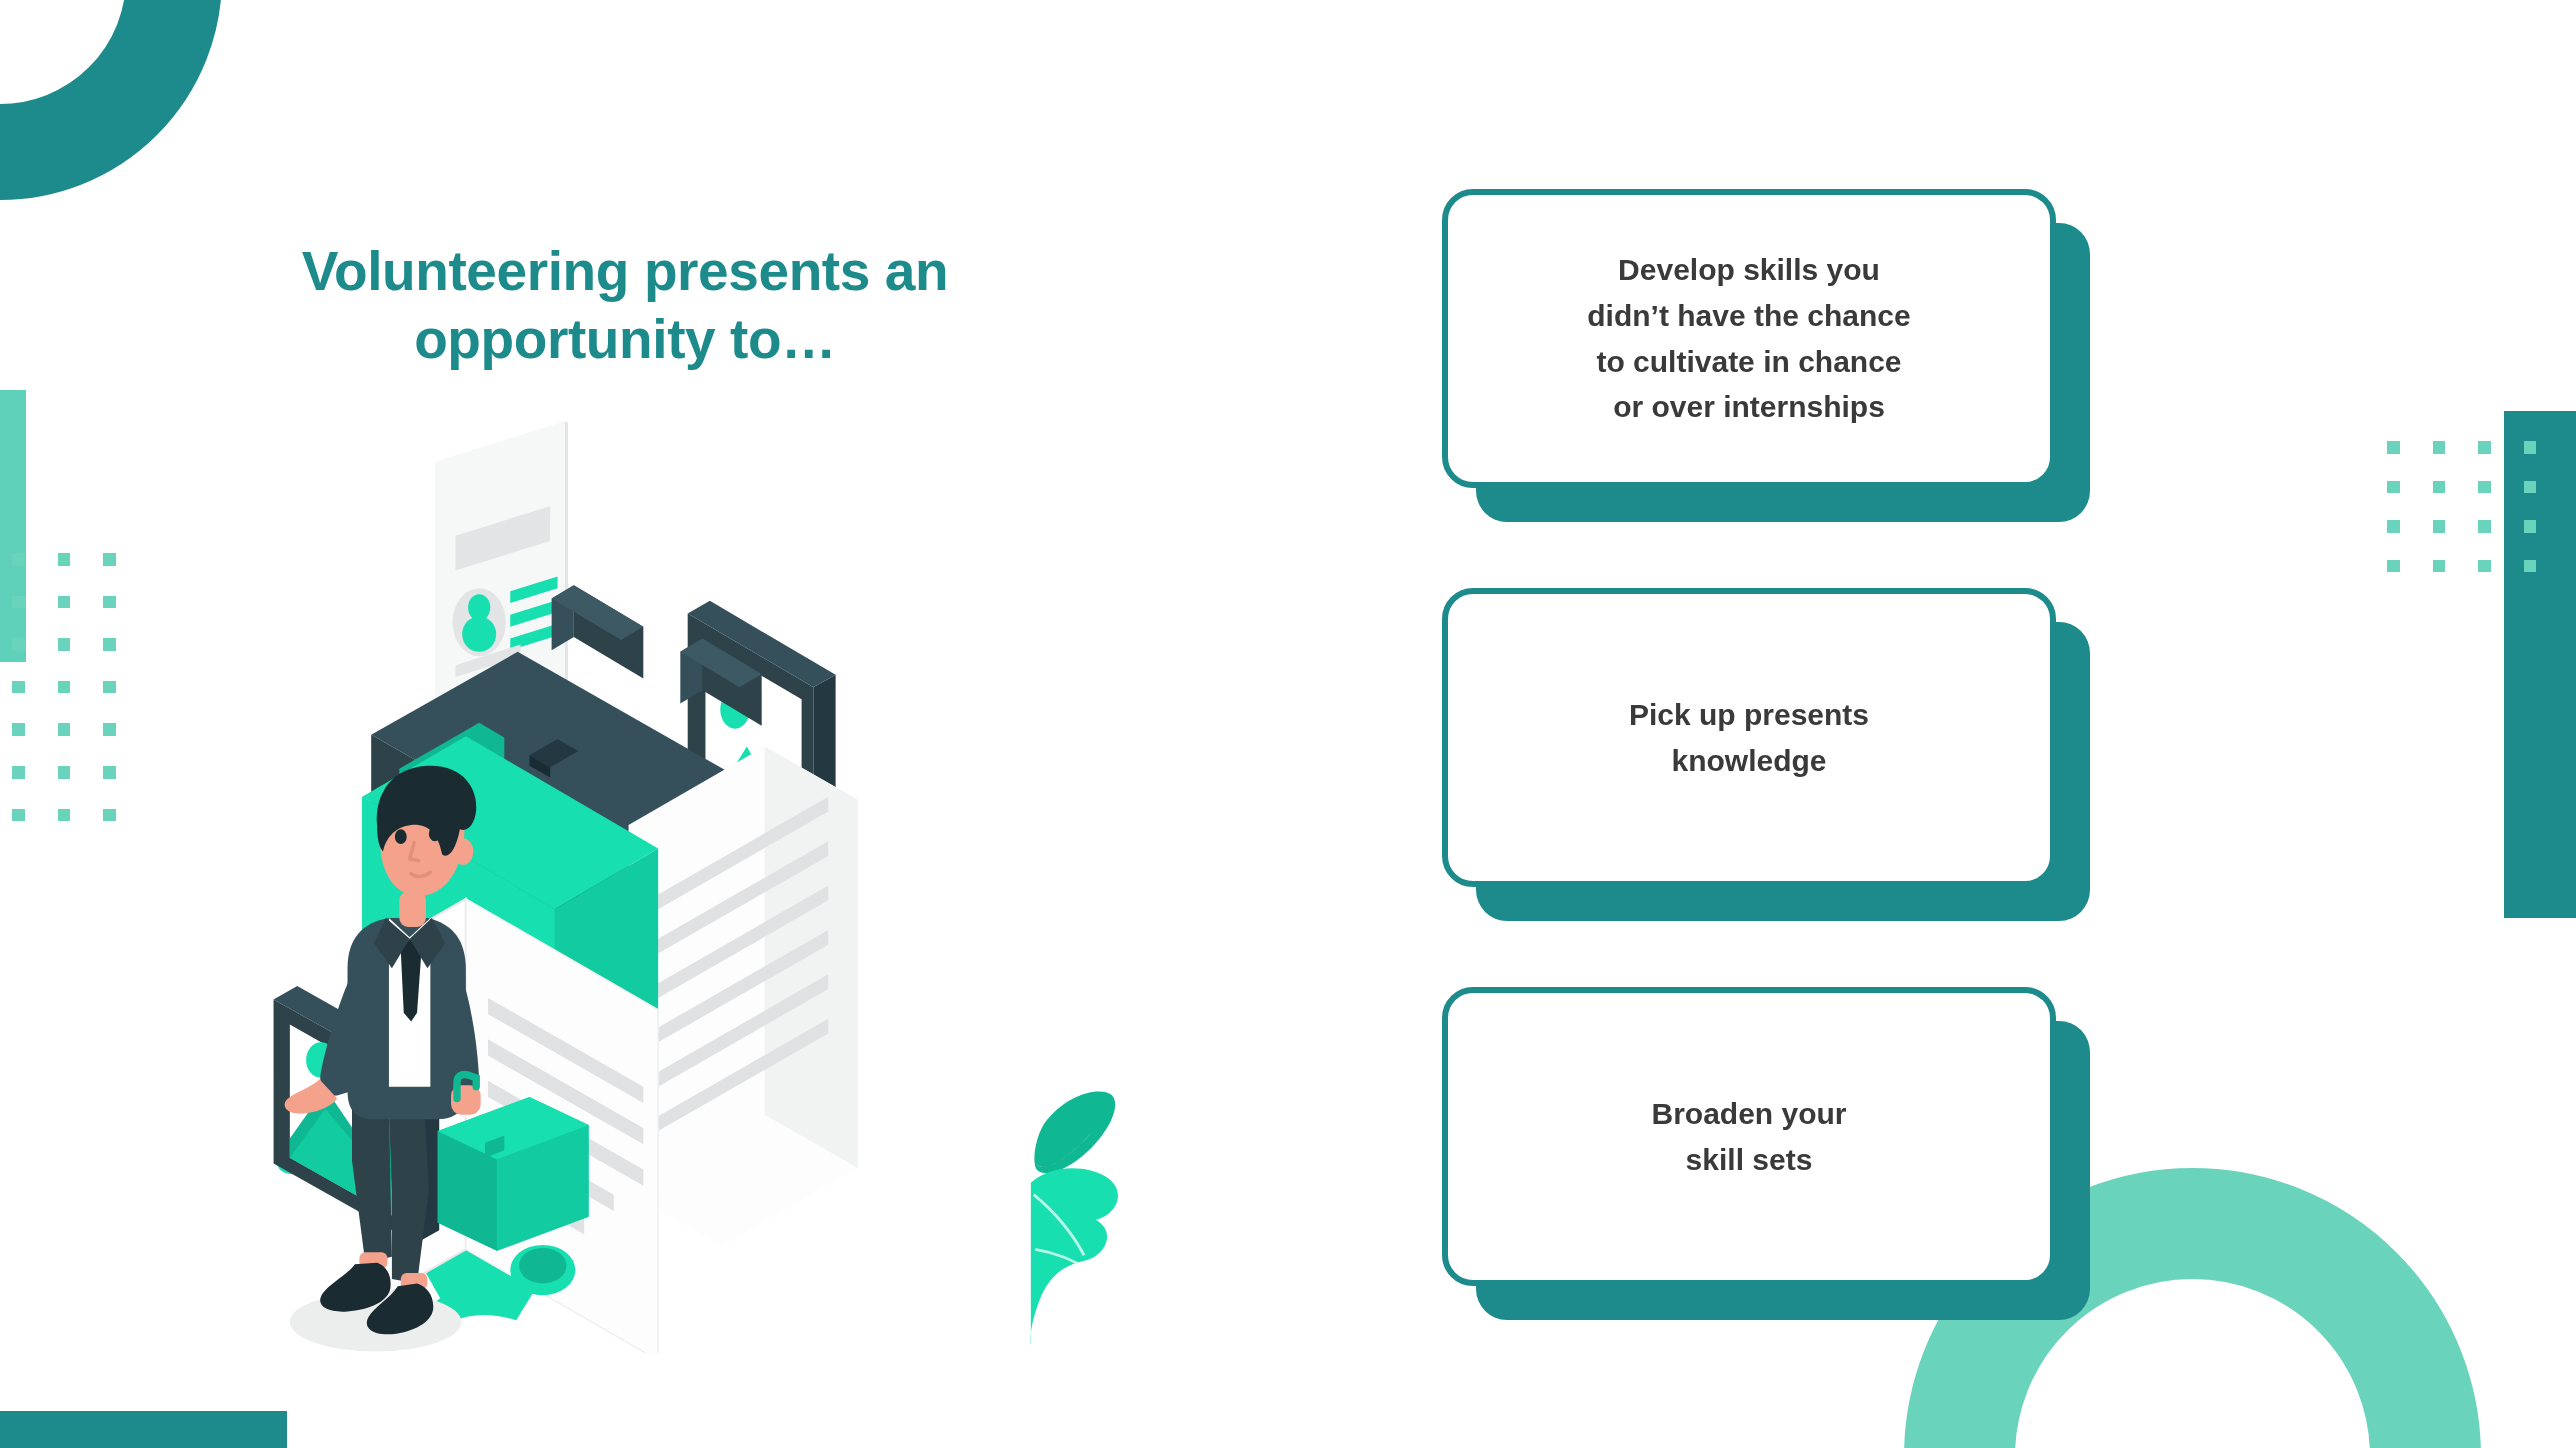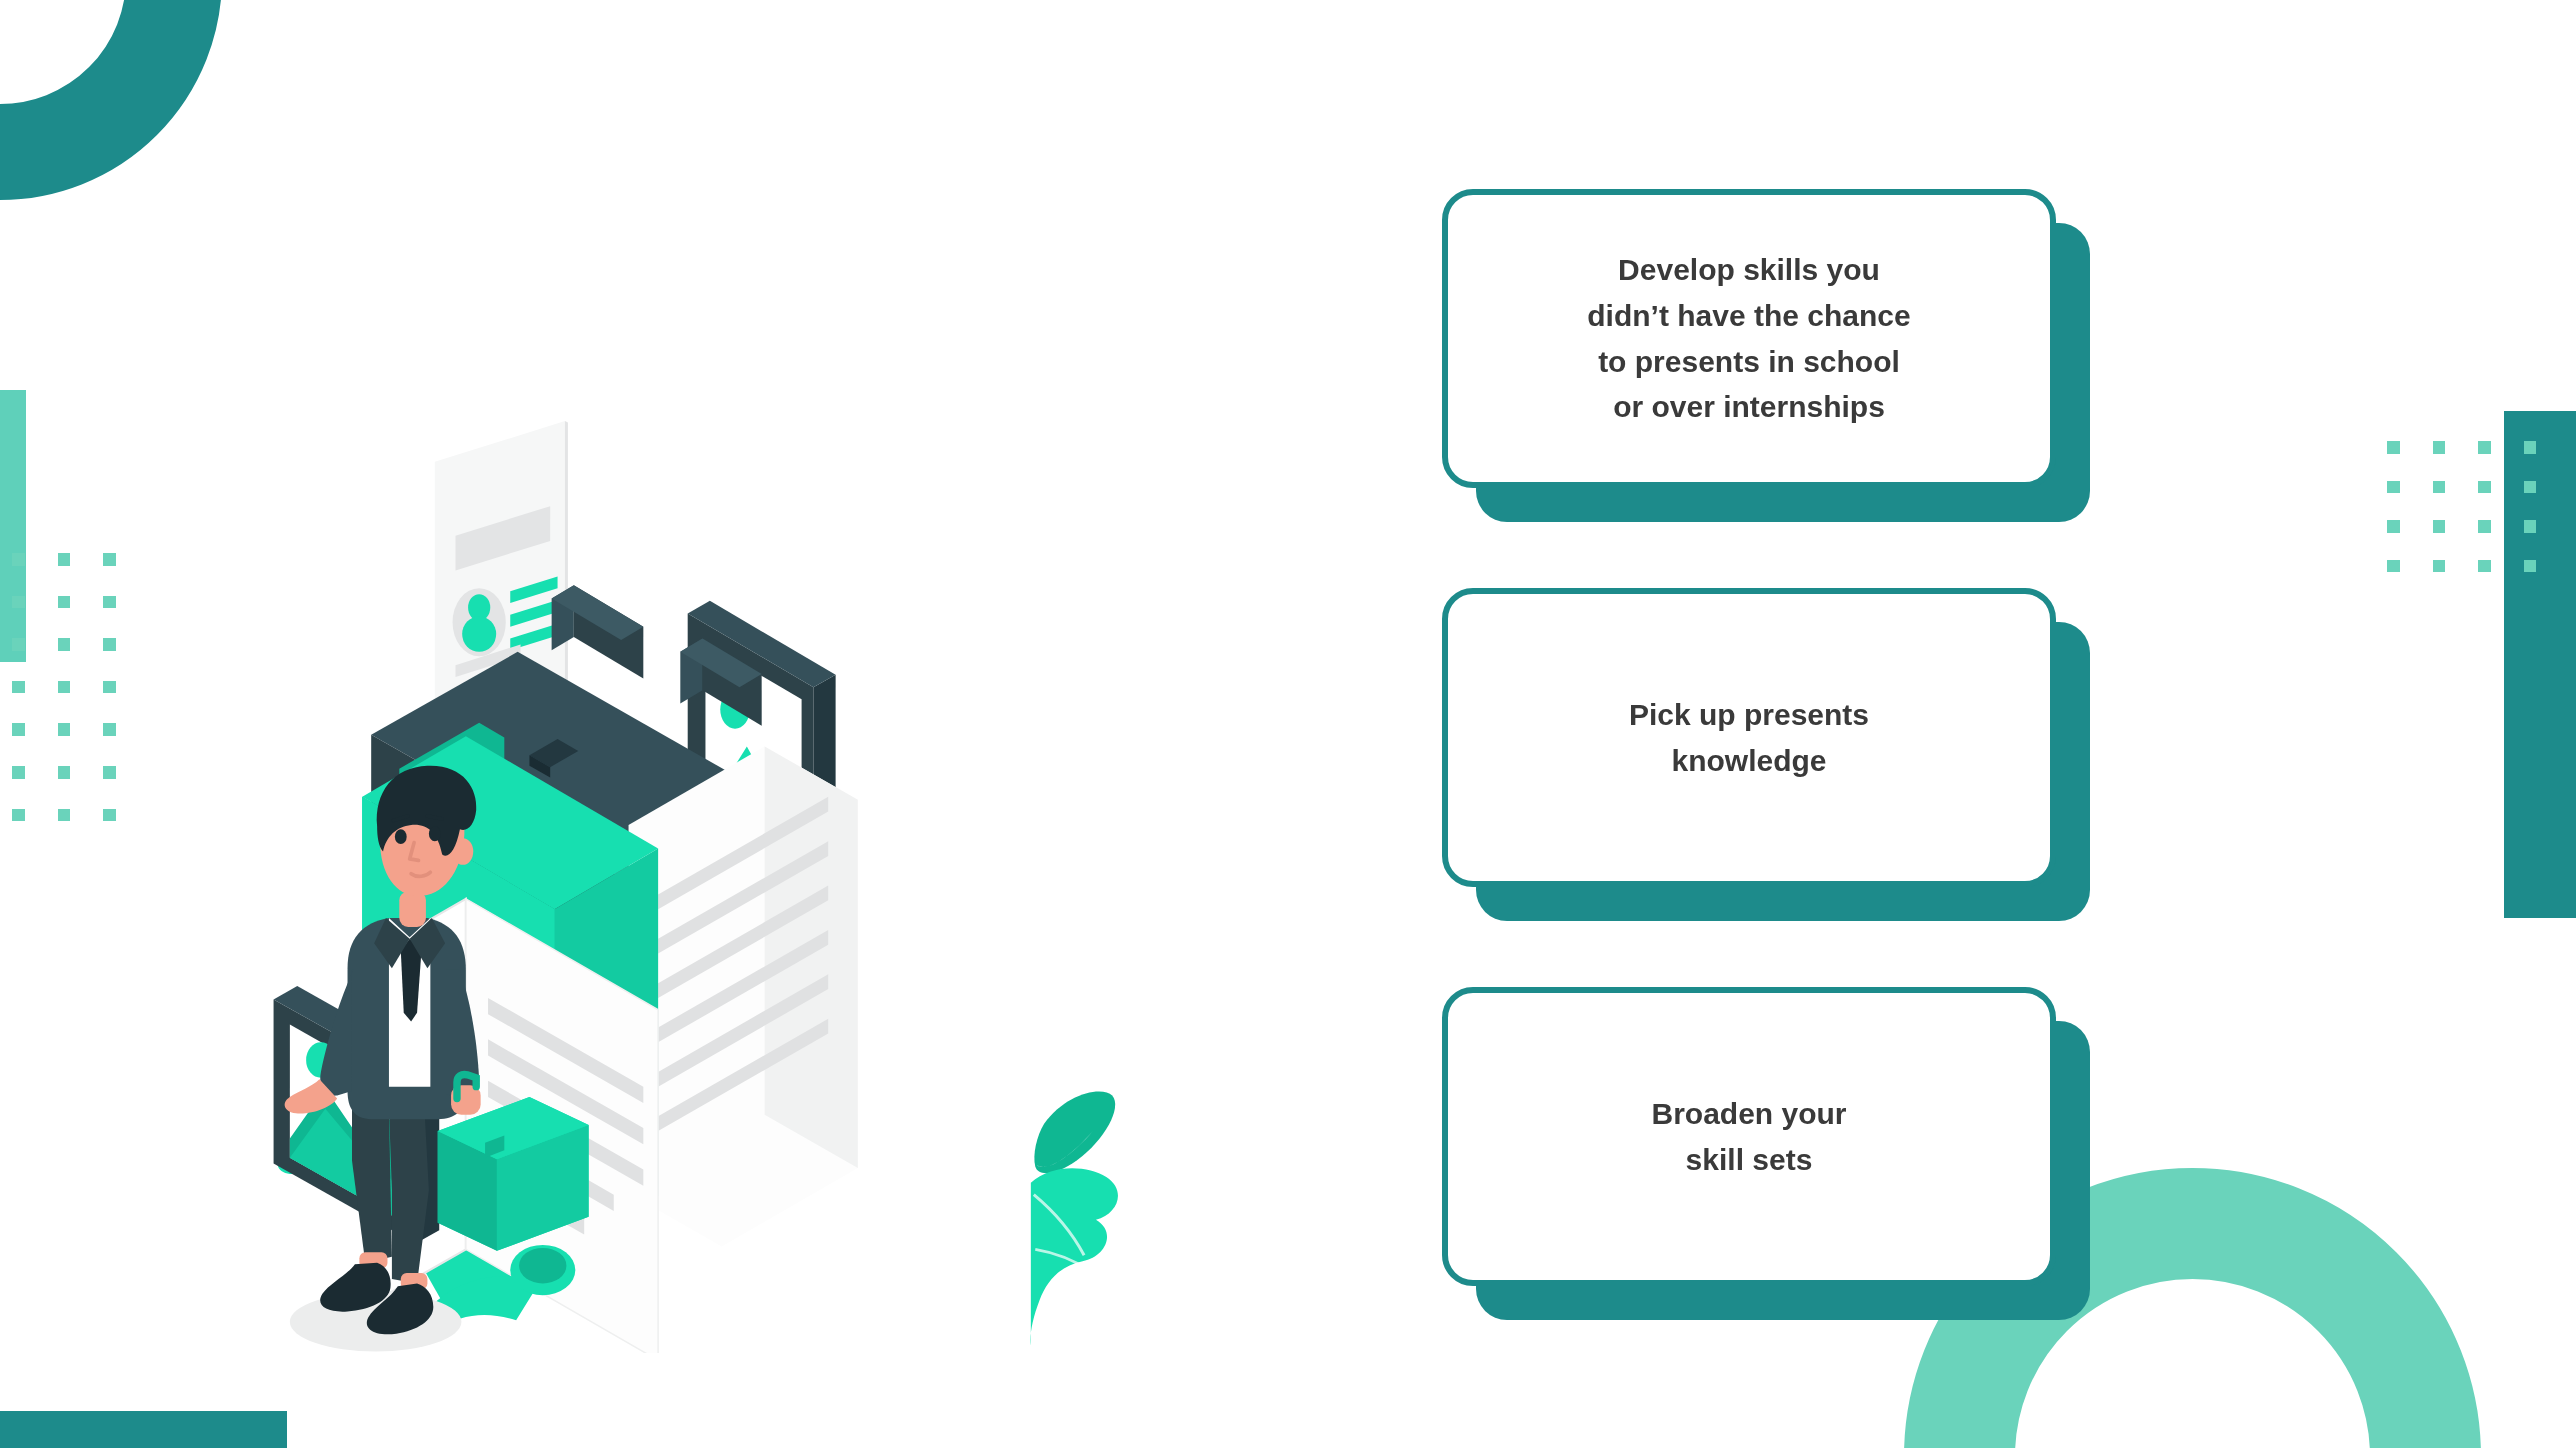--- a/index.html
+++ b/index.html
@@ -210,20 +210,24 @@
     <div class="dot"></div>
       <div class="dot"></div>
       <div class="dot"></div>
       <div class="dot"></div>
     <div class="dot"></div>
       <div class="dot"></div>
       <div class="dot"></div>
       <div class="dot"></div>
   </div>
 
+  <div class="title-block">
+    <div class="title-text">Volunteering presents an
+opportunity to…</div>
+  </div>
 
   <div class="illustration">
     <svg viewBox="0 0 1240 1260" width="917" height="932" xmlns="http://www.w3.org/2000/svg">
 
       <g>
         <polygon points="258,55 434,0 434,560 258,615" fill="#f6f7f7"></polygon>
         <polygon points="434,0 438,2 438,558 434,560" fill="#e3e4e5"></polygon>
 
         <polygon points="286,155 414,115 414,162 286,202" fill="#e3e4e5"></polygon>
 
@@ -392,21 +396,21 @@
         </g>
       </g>
     </svg>
   </div>
 
   <div class="card-wrap card-1">
     <div class="card-shadow"></div>
     <div class="card">
       <div class="card-text">Develop skills you
 didn’t have the chance
-to presents in school
+to cultivate in chance
 or over internships</div>
     </div>
   </div>
 
   <div class="card-wrap card-2">
     <div class="card-shadow"></div>
     <div class="card">
       <div class="card-text">Pick up presents
 knowledge</div>
     </div>

